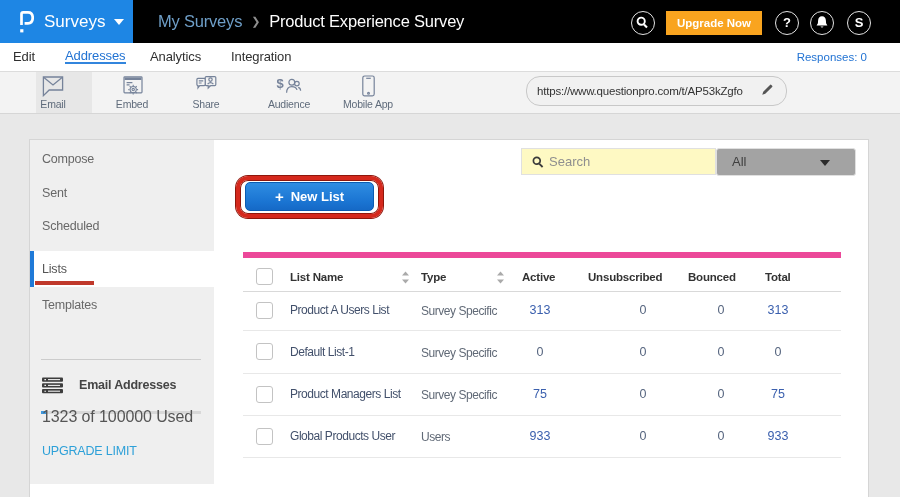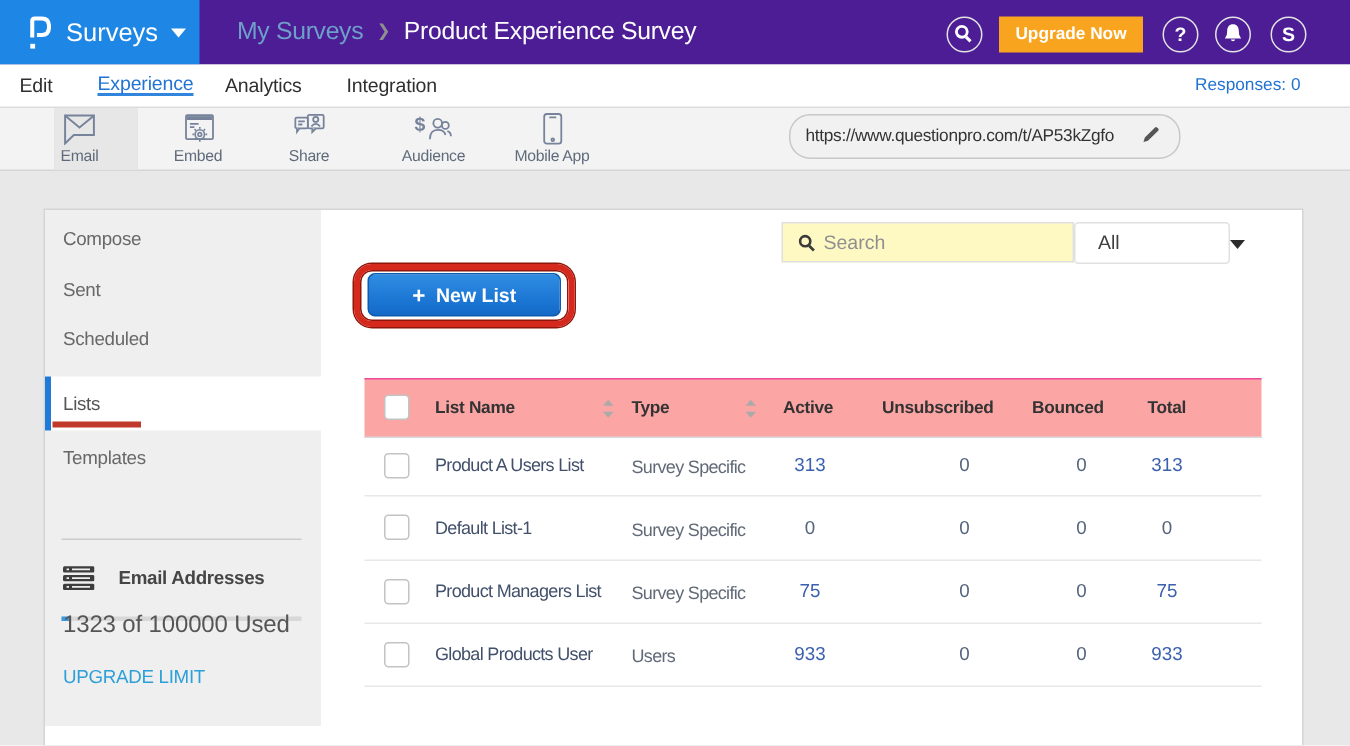--- a/index.html
+++ b/index.html
@@ -1,21 +1,21 @@
 <!DOCTYPE html>
 <html><head>
 <meta charset="utf-8">
 <style>
   * { margin:0; padding:0; box-sizing:border-box; }
   html,body { width:900px; height:497px; }
   body { font-family:"Liberation Sans", sans-serif; background:#e8e8e8; position:relative; overflow:hidden; }
   .abs { position:absolute; }
 
   
-  #topbar { position:absolute; left:0; top:0; width:900px; height:43px; background:#4c1d95; }
+  #topbar { position:absolute; left:0; top:0; width:900px; height:43px; background:#000000; }
   #logoblock { position:absolute; left:0; top:0; width:133px; height:43px; background:#1e86e4; }
   #logoblock .word { position:absolute; left:44px; top:0; line-height:43px; color:#fff; font-size:17px; }
   #caret { position:absolute; left:114px; top:19px; width:0; height:0; border-left:5.5px solid transparent; border-right:5.5px solid transparent; border-top:6.5px solid #fff; }
   #crumbs { position:absolute; left:158px; top:0; height:43px; line-height:43px; font-size:16.5px; letter-spacing:-0.2px; white-space:nowrap; }
   #crumbs .a { color:#6f9fc8; }
   #crumbs .sep { color:#8f8f8f; font-size:11px; padding:0 9px; position:relative; top:-2px; }
   #crumbs .b { color:#fdfdfd; }
   .tcirc { position:absolute; top:11px; width:24px; height:24px; border:1.8px solid #e3e3e3; border-radius:50%; color:#fff; text-align:center; line-height:21px; font-weight:bold; font-size:13px; }
   #upgrade { position:absolute; left:666px; top:11px; width:96px; height:24px; background:#f9a41f; border-radius:0; color:#fff; font-weight:bold; font-size:11.5px; text-align:center; line-height:24px; }
 
@@ -44,30 +44,30 @@
   #eaicon { position:absolute; left:42px; top:377px; }
   #ealbl { position:absolute; left:79px; top:377px; line-height:16px; font-size:12.5px; letter-spacing:-0.2px; font-weight:bold; color:#454545; }
   #track { position:absolute; left:41px; top:411px; width:160px; height:3px; background:#d8d8d8; }
   #trackfill { position:absolute; left:41px; top:411px; width:5px; height:3px; background:#3f97dc; }
   #used { position:absolute; left:42px; top:408px; font-size:16px; letter-spacing:-0.1px; color:#555; }
   #uplimit { position:absolute; left:42px; top:444px; font-size:12.5px; letter-spacing:-0.2px; color:#2da0d8; }
 
   
   #searchbox { position:absolute; left:521px; top:148px; width:195px; height:27px; background:#fef9c3; border:1px solid #e0e0e0; border-radius:0; }
   #searchbox .ph { position:absolute; left:27px; top:0; line-height:25px; font-size:13px; color:#8f8f8f; }
-  #allbox { position:absolute; left:716px; top:148px; width:104px; height:28px; background:#ffffff; border:1px solid #e0e0e0; border-radius:3px; }
+  #allbox { position:absolute; left:716px; top:148px; width:140px; height:28px; background:#a3a3a3; border:1px solid #e0e0e0; border-radius:3px; }
   #allbox .t { position:absolute; left:15px; line-height:26px; font-size:13px; color:#3f3f3f; }
   #allbox .c { position:absolute; left:103px; top:11px; width:0; height:0; border-left:5.5px solid transparent; border-right:5.5px solid transparent; border-top:6px solid #2b2b2b; }
 
   #redring { position:absolute; left:236px; top:176px; width:147px; height:42px; border:4px solid #d5291d; border-radius:12px; box-shadow:0 0 0 1px #8e170c, inset 0 0 0 1px #8e170c; }
   #newlist { position:absolute; left:245px; top:182px; width:129px; height:29px; border:1px solid #0b5cb1; border-radius:5px; background:linear-gradient(180deg,#2f8de2 0%,#1a74d2 70%,#1569c6 100%); color:#fff; text-align:center; line-height:27px; font-size:13px; font-weight:bold; }
   #newlist .plus { font-size:15px; font-weight:bold; vertical-align:-1px; margin-right:7px; }
 
   
-  #thead { position:absolute; left:243px; top:252px; width:598px; height:40px; background:#fca5a5; border-top:1px solid #ec4899; border-bottom:1px solid #d9d9d9; }
+  #thead { position:absolute; left:243px; top:252px; width:598px; height:40px; background:#ffffff; border-top:6px solid #ec4899; border-bottom:1px solid #d9d9d9; }
   .hlbl { position:absolute; top:0; line-height:38px; font-size:11.5px; letter-spacing:-0.2px; font-weight:bold; color:#333; }
   .cb { position:absolute; width:17px; height:17px; background:#fff; border:1px solid #c3c3c3; border-radius:3px; }
   .row { position:absolute; left:243px; width:598px; border-bottom:1px solid #e8e8e8; }
   .name { position:absolute; left:47px; font-size:12px; letter-spacing:-0.45px; color:#42506b; }
   .type { position:absolute; left:178px; font-size:12px; letter-spacing:-0.45px; color:#616a77; }
   .num { position:absolute; width:60px; text-align:center; font-size:12.5px; }
   .nz { color:#3b60ae; }
   .zz { color:#56657f; }
   svg { display:block; }
 </style>
@@ -96,21 +96,21 @@
     <svg style="margin:3px 0 0 4px" width="14" height="15" viewBox="0 0 14 15">
         <path d="M7 1.2 C4.5 1.2 3.2 3 3.1 5.6 L2.9 8.2 1.6 10.6 12.4 10.6 11.1 8.2 10.9 5.6 C10.8 3 9.5 1.2 7 1.2 Z" fill="#fff"></path>
         <path d="M5.5 11.4 a1.6 1.6 0 0 0 3 0 z" fill="#fff"></path>
       </svg>
   </div>
   <div class="tcirc" style="left:847px">S</div>
 </div>
 
 <div id="nav">
   <span class="navitem" style="left:13px">Edit</span>
-  <span class="navitem" style="left:65px;color:#2273d3;border-bottom:2px solid #3285dd;height:21px;display:inline-block;line-height:25px;position:absolute;">Experience</span>
+  <span class="navitem" style="left:65px;color:#2273d3;border-bottom:2px solid #3285dd;height:21px;display:inline-block;line-height:25px;position:absolute;">Addresses</span>
   <span class="navitem" style="left:150px">Analytics</span>
   <span class="navitem" style="left:231px">Integration</span>
   <span id="responses">Responses: 0</span>
 </div>
 
 <div id="toolbar">
   <div id="emailcell"></div>
   <svg class="ticon" style="left:42px" width="23" height="22" viewBox="0 0 23 22" fill="none" stroke="#76839a" stroke-width="1.3">
     <path d="M1.4 2 H20.6 V15 H7.2 L1.4 20.6 Z"></path>
     <path d="M1.9 2.5 L11 10 L20.1 2.5"></path>

